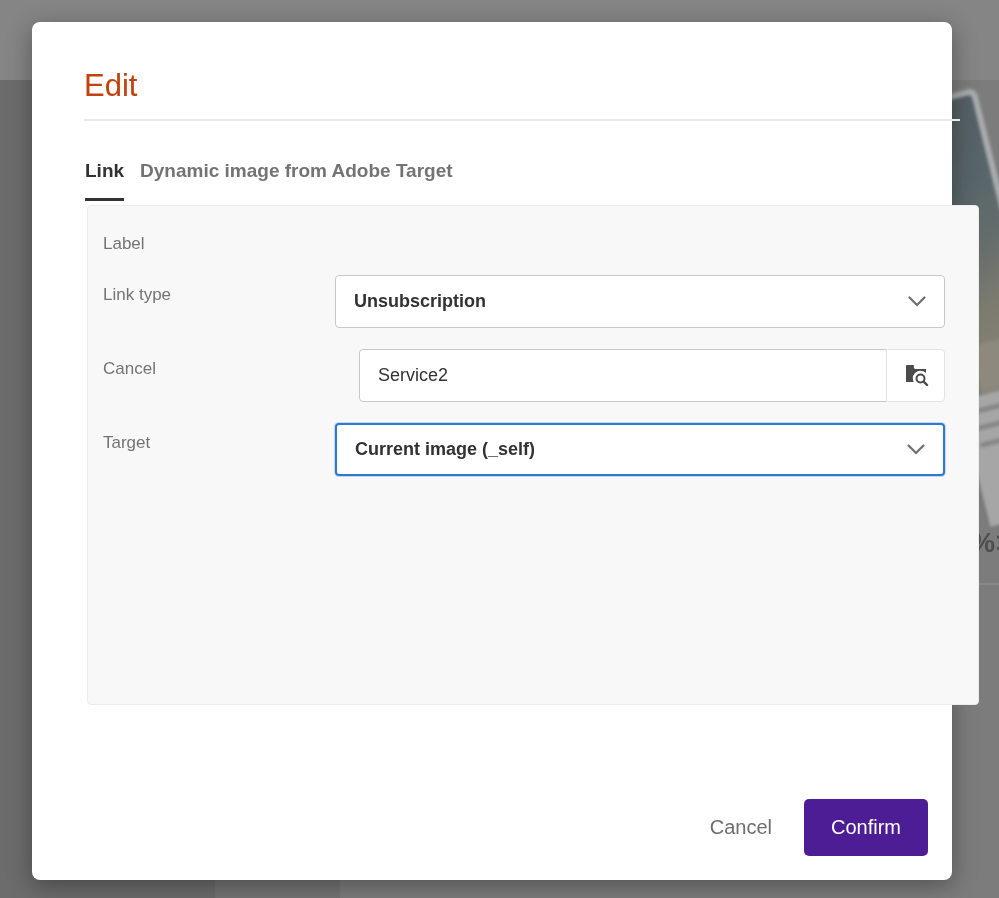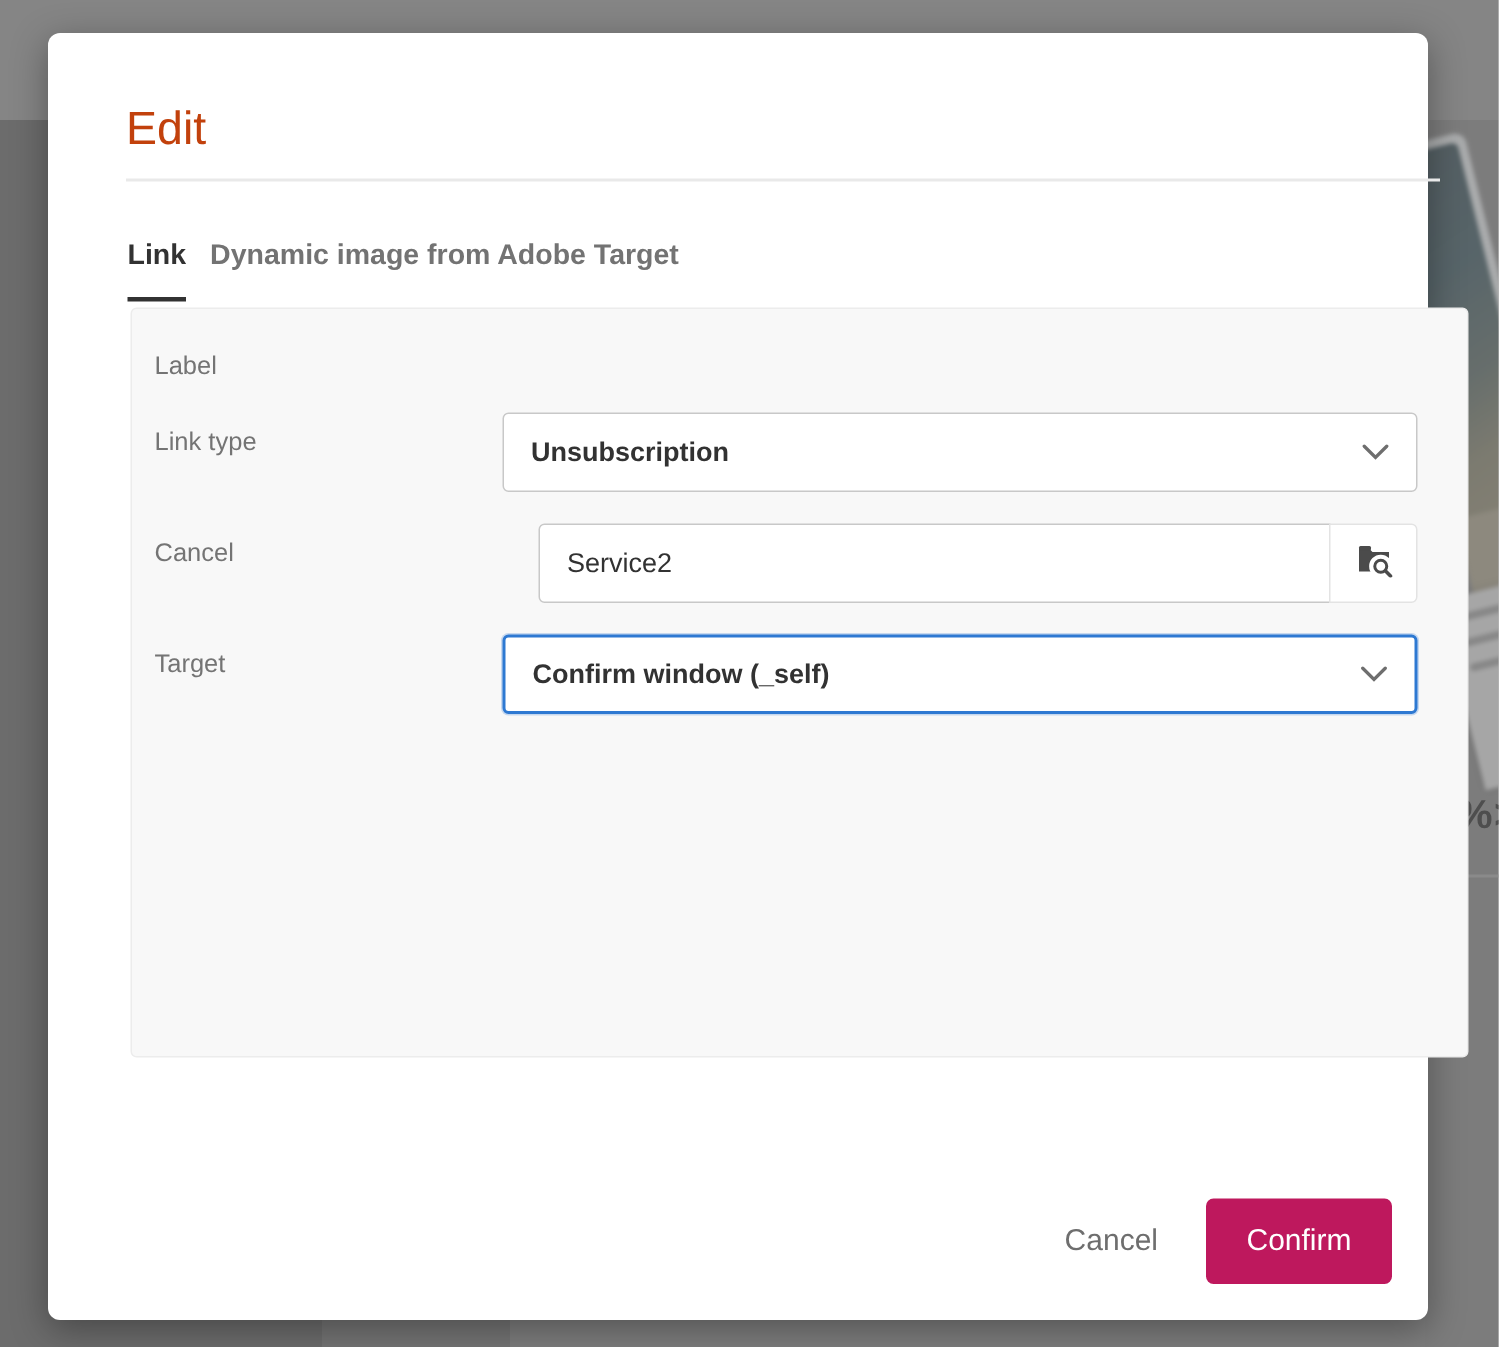--- a/index.html
+++ b/index.html
@@ -49,21 +49,21 @@
   .chevron { flex:none; margin-left:10px; }
   .combo { display:flex; width:610px;padding-left:24px; }
   .combo .input { width:549px; border-radius:4px 0 0 4px; }
   .picker-btn { width:61px; height:53px; background:#ffffff; border:1px solid #e3e3e3; border-left:1px solid #e3e3e3;
     margin-left:-1px; border-radius:0 4px 4px 0; display:flex; align-items:center; justify-content:center; cursor:pointer; }
 
   
   .footer { position:absolute; right:24px; bottom:24px; display:flex; align-items:center; gap:32px; }
   .btn-cancel { font-size:20px; color:#6e6e6e; background:none; border:none; cursor:pointer;
     font-family:"Liberation Sans", sans-serif; }
-  .btn-confirm { width:124px; height:57px; background:#be185d; color:#ffffff; font-size:20px;
+  .btn-confirm { width:124px; height:57px; background:#4c1d95; color:#ffffff; font-size:20px;
     border:none; border-radius:5px; cursor:pointer; font-family:"Liberation Sans", sans-serif; }
 </style>
 </head>
 <body>
 
 <div class="bg-header"></div>
 <div class="bg-leftrail"></div>
 <div class="bg-midband"></div>
 
 <div class="bg-right">
@@ -131,21 +131,21 @@
             </span>
           </div>
         </div>
       </div>
     </div>
 
     <div class="row">
       <div class="row-label">Target</div>
       <div class="row-control">
         <div class="select focused">
-          <span>Confirm window (_self)</span>
+          <span>Current image (_self)</span>
           <span class="chevron">
             <svg width="18" height="11" viewBox="0 0 18 11">
                 <path d="M1.5 1.5 L9 9 L16.5 1.5" stroke="#6e6e6e" stroke-width="2.2" fill="none" stroke-linecap="round"></path>
               </svg>
           </span>
         </div>
       </div>
     </div>
 
   </div>

